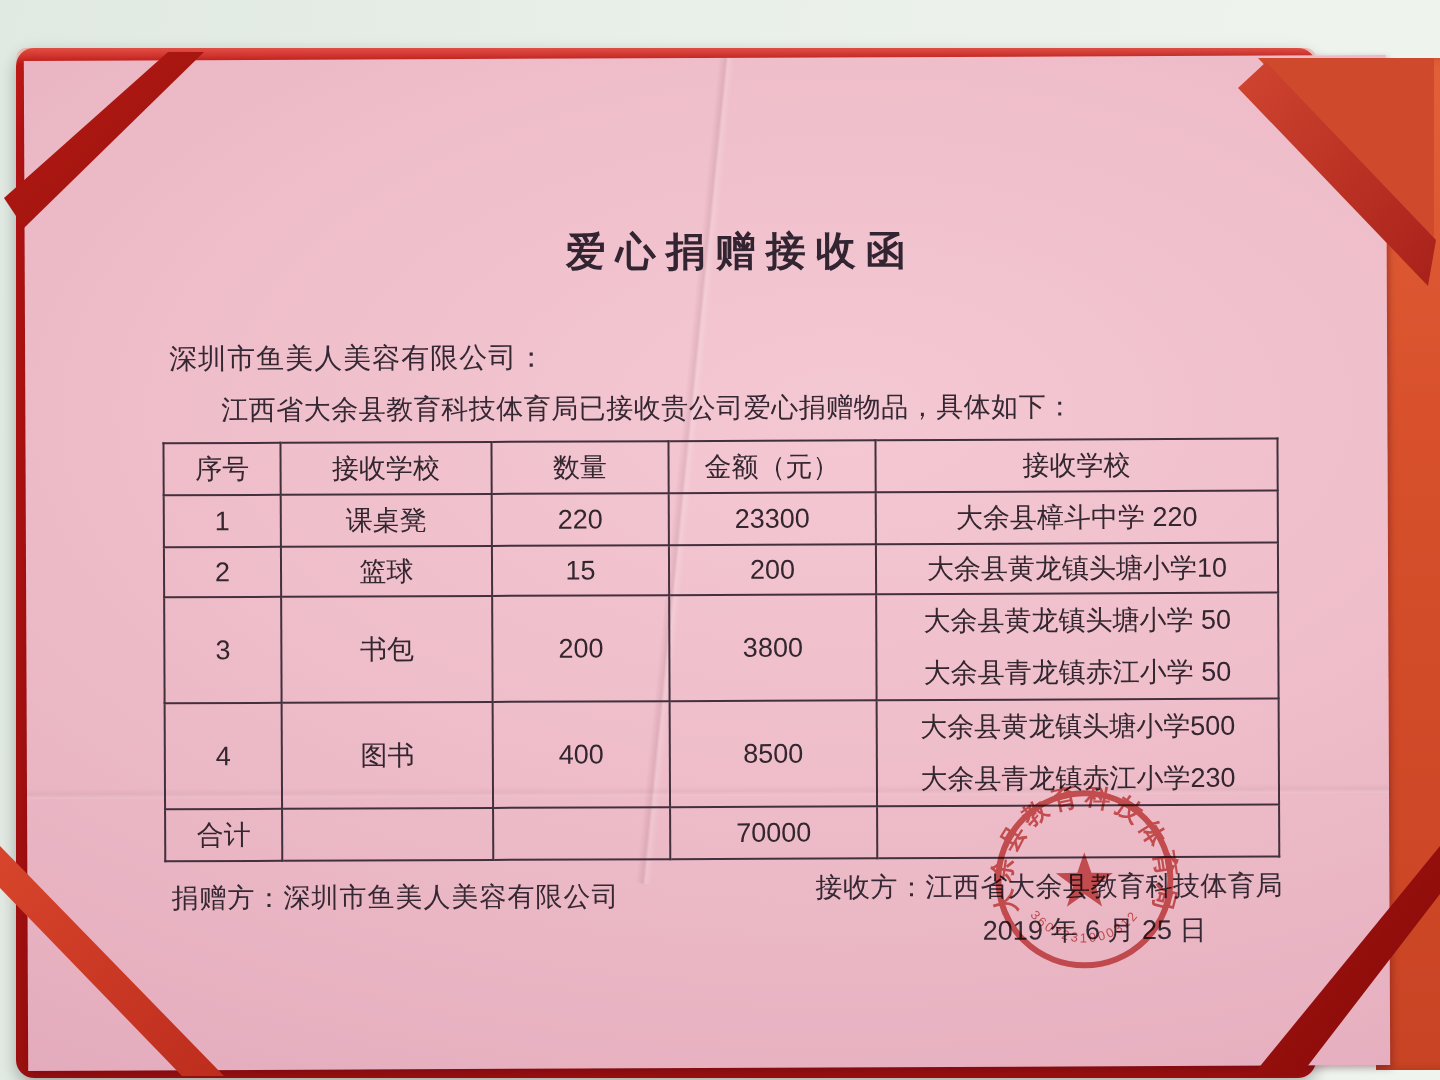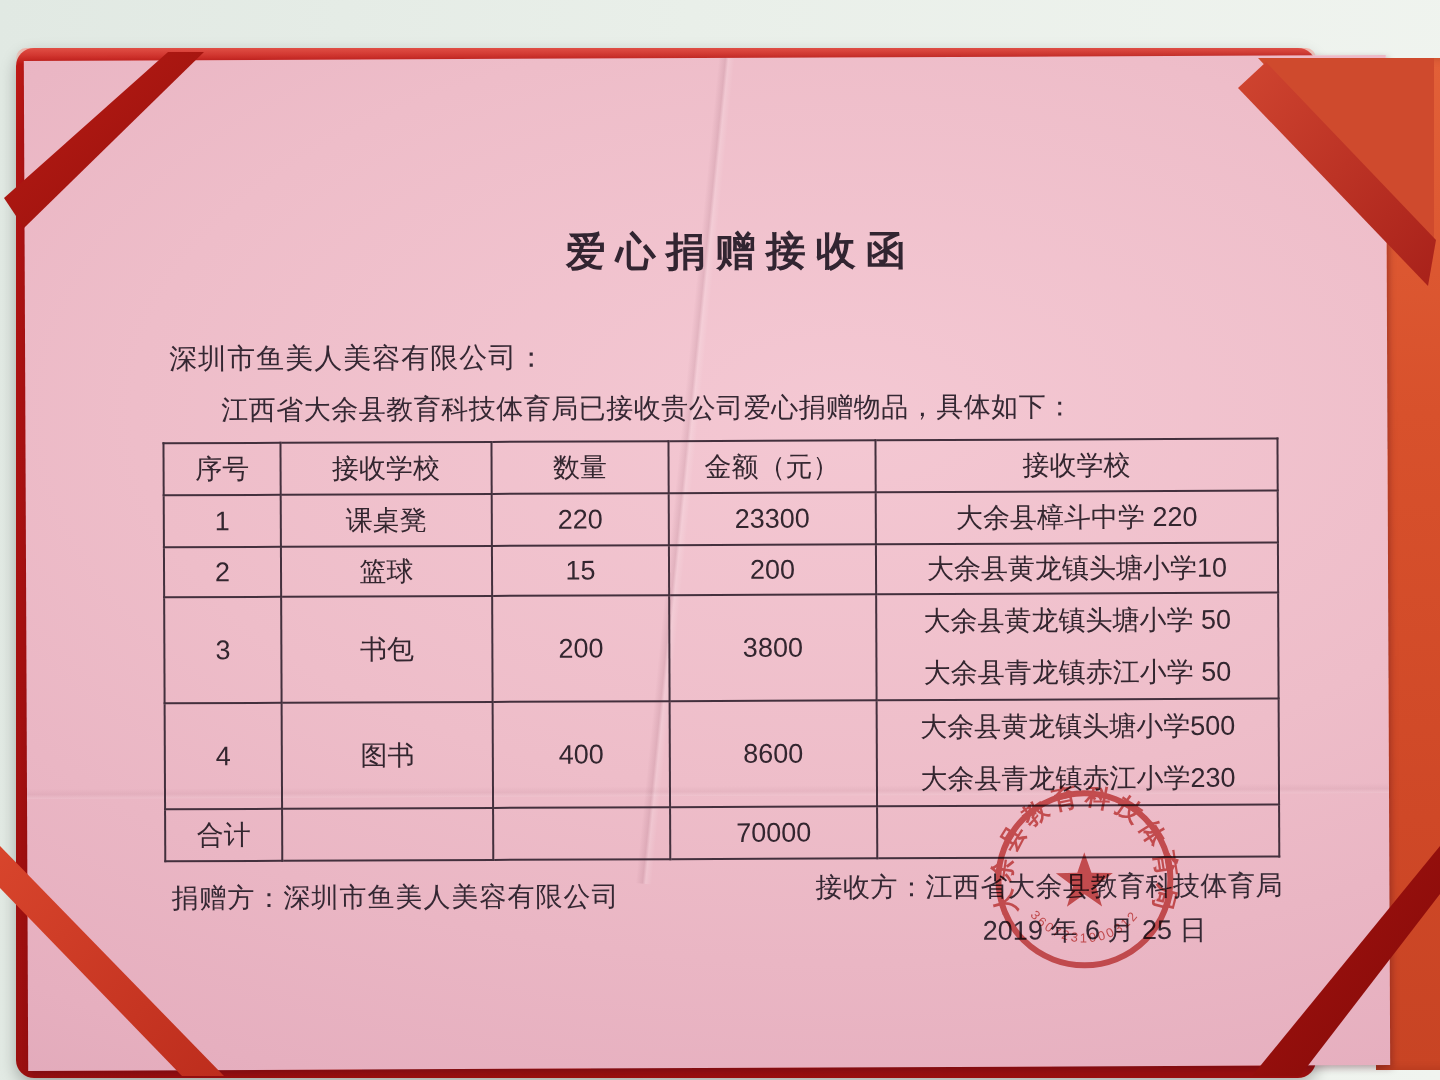--- a/index.html
+++ b/index.html
@@ -98,21 +98,21 @@
             <td>3800</td>
             <td class="two-line">
               <div>大余县黄龙镇头塘小学 50</div>
               <div>大余县青龙镇赤江小学 50</div>
             </td>
           </tr>
           <tr style="height:106px">
             <td>4</td>
             <td>图书</td>
             <td>400</td>
-            <td>8600</td>
+            <td>8500</td>
             <td class="two-line">
               <div>大余县黄龙镇头塘小学500</div>
               <div>大余县青龙镇赤江小学230</div>
             </td>
           </tr>
           <tr style="height:52px">
             <td class="total-label">合计</td>
             <td></td>
             <td></td>
             <td>70000</td>

